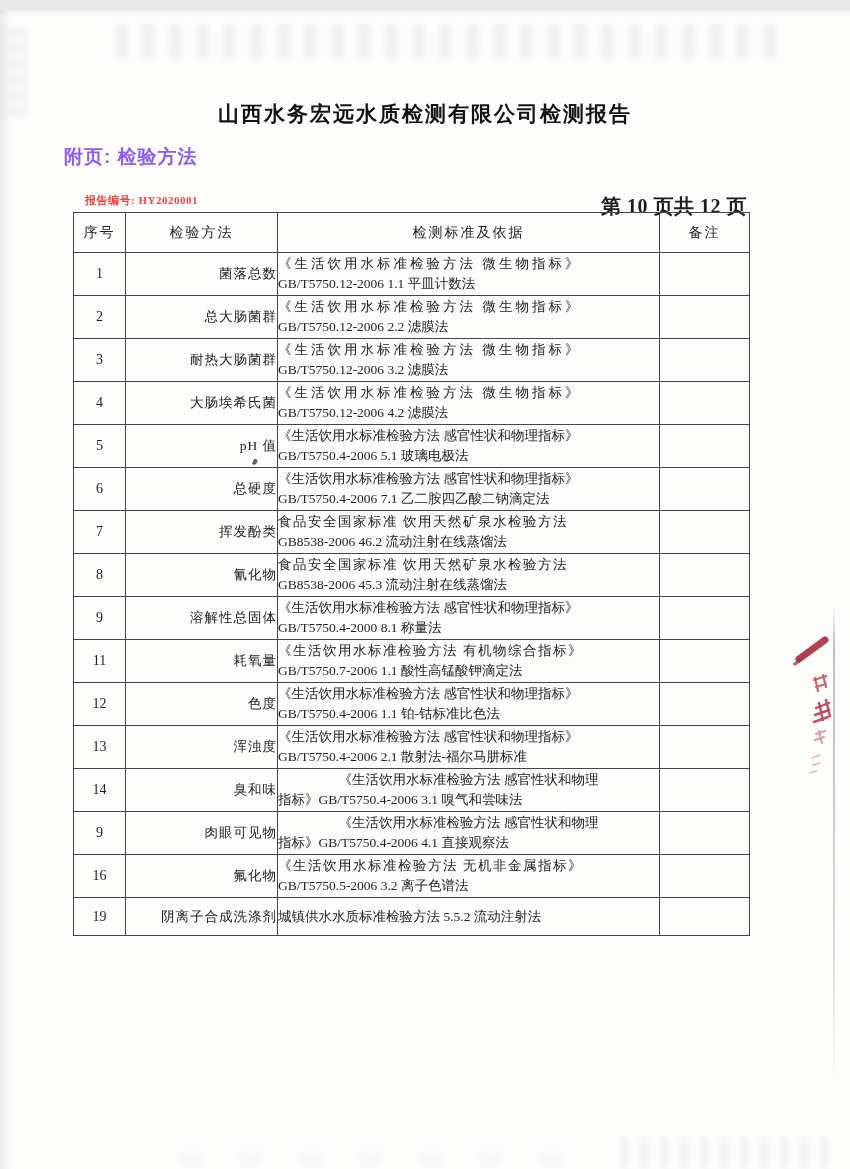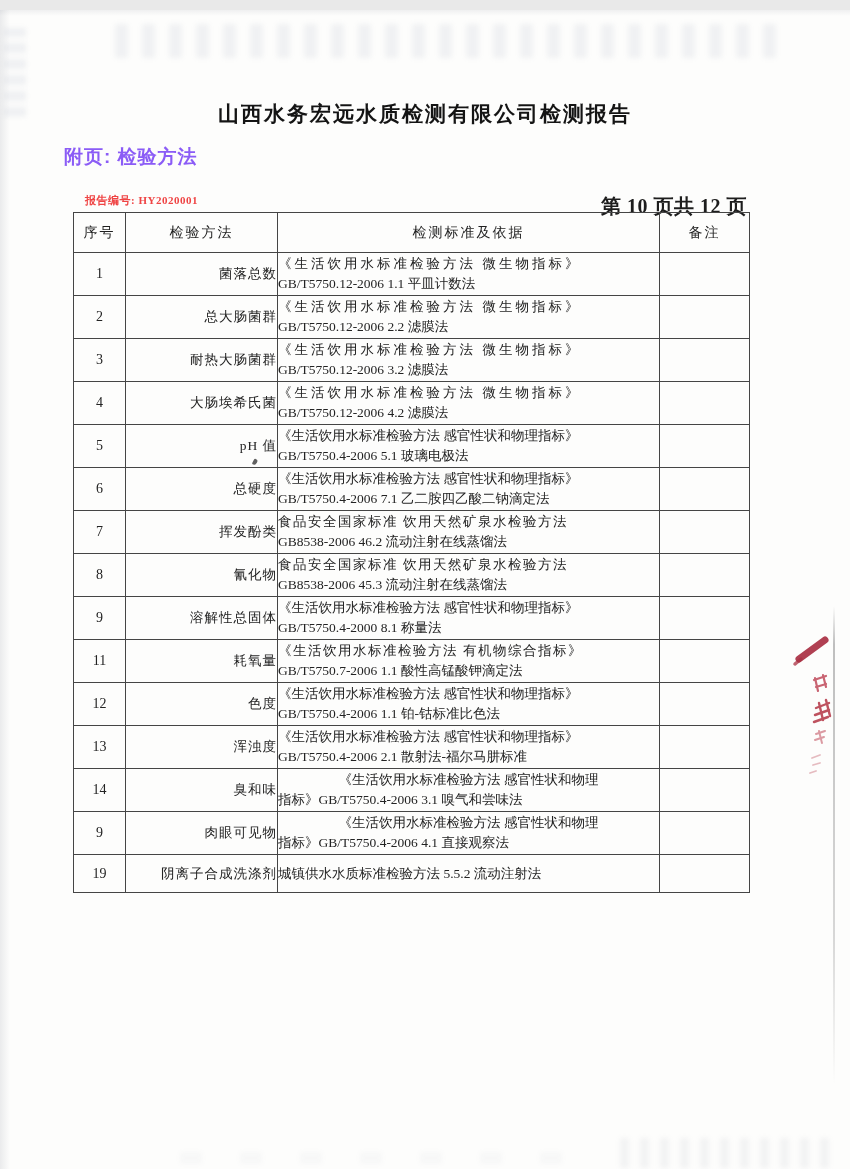--- a/index.html
+++ b/index.html
@@ -232,20 +232,29 @@
             <div class="std-line">指标》GB/T5750.4-2006 3.1 嗅气和尝味法</div>
           </td>
           <td class="rmk-cell"></td>
         </tr>
         <tr>
           <td class="no-cell">9</td>
           <td class="item-cell">肉眼可见物</td>
           <td class="std-cell">
             <div class="std-line c1">《生活饮用水标准检验方法 感官性状和物理</div>
             <div class="std-line">指标》GB/T5750.4-2006 4.1 直接观察法</div>
+          </td>
+          <td class="rmk-cell"></td>
+        </tr>
+        <tr>
+          <td class="no-cell">16</td>
+          <td class="item-cell">氟化物</td>
+          <td class="std-cell">
+            <div class="std-line ls1">《生活饮用水标准检验方法 无机非金属指标》</div>
+            <div class="std-line">GB/T5750.5-2006  3.2 离子色谱法</div>
           </td>
           <td class="rmk-cell"></td>
         </tr>
         <tr>
           <td class="no-cell">19</td>
           <td class="item-cell">阴离子合成洗涤剂</td>
           <td class="std-cell">
             <div class="std-line">城镇供水水质标准检验方法 5.5.2  流动注射法</div>
           </td>
           <td class="rmk-cell"></td>

